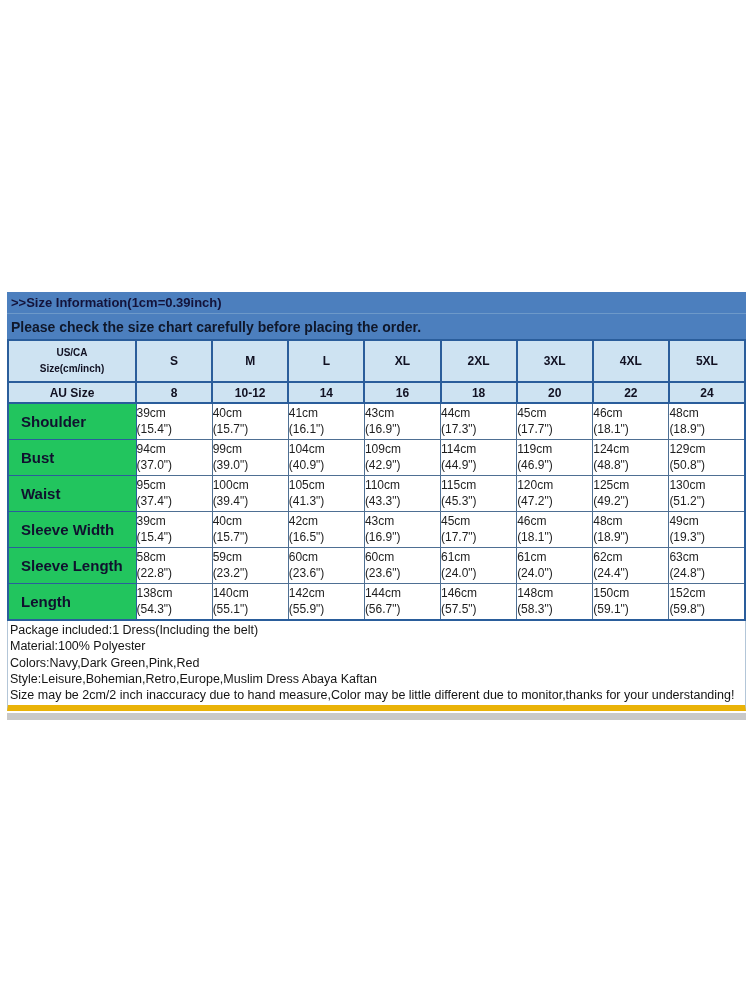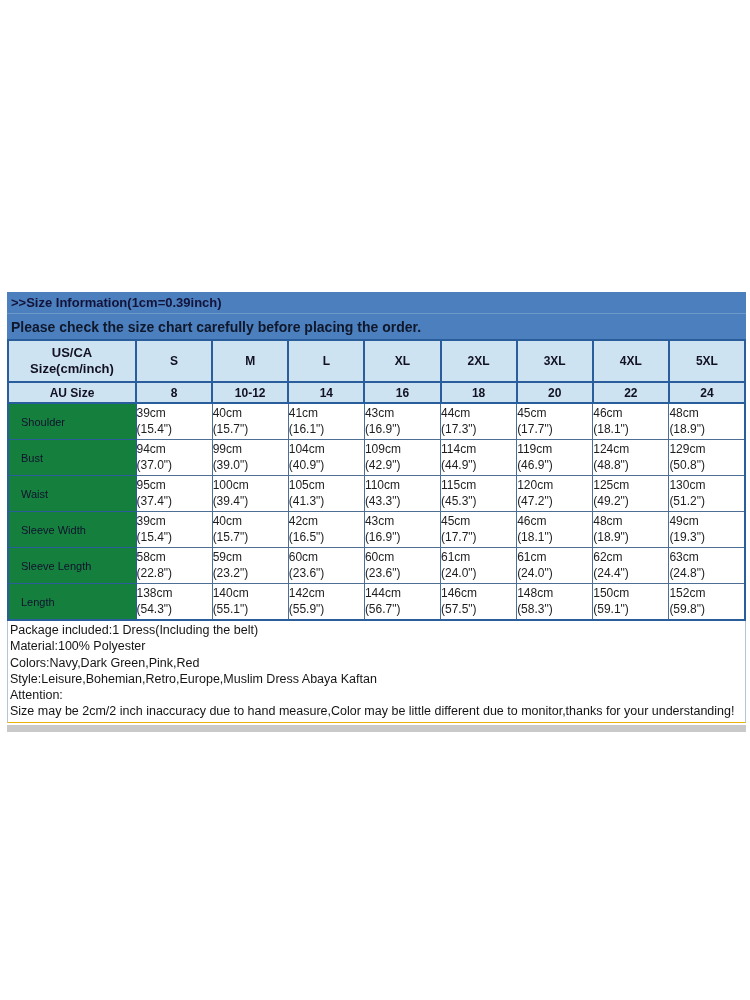--- a/index.html
+++ b/index.html
@@ -16,33 +16,33 @@
   table.size-table{
     border-collapse:collapse;table-layout:fixed;width:739px;
     border:2px solid #2a5d9b;
   }
   col.labelcol{width:128px;}
   thead th{
     background:#cee3f2;border:2px solid #2a5d9b;color:#111122;
     font-size:12px;font-weight:bold;text-align:center;padding:0;
   }
   tr.head-row th{height:40px;}
-  tr.head-row th.corner{font-size:13px;line-height:16px;}
+  tr.head-row th.corner{font-size:10px;line-height:16px;}
   tr.uk-row th, tr.au-row th{height:19px;}
   tbody th.rowlabel{
-    background:#15803d;border:1px solid #2a5d9b;color:#10112e;
-    font-weight:normal;font-size:11px;text-align:left;padding-left:12px;
+    background:#22c55e;border:1px solid #2a5d9b;color:#10112e;
+    font-weight:bold;font-size:15px;text-align:left;padding-left:12px;
   }
   tbody td{
     background:#ffffff;border:1px solid #4e6f93;color:#1d1d1d;
     font-size:12px;line-height:15.5px;text-align:left;height:35px;padding:0;
   }
   .notes{
     box-sizing:border-box;border-left:1px solid #b3c6d8;border-right:1px solid #b3c6d8;
-    border-bottom:1px solid #eab308;padding:1px 0 2px 2px;
+    border-bottom:6px solid #eab308;padding:1px 0 2px 2px;
   }
   .note-line{
     font-size:12.5px;color:#141414;line-height:16.3px;white-space:nowrap;
   }
   .gray-bar{margin-top:2px;height:7px;width:739px;background:#c9c9c9;}
 </style>
 </head>
 <body>
 
 <div class="page">
@@ -310,19 +310,18 @@
         </tr>
       </tbody>
   </table>
 
   <div class="notes">
 
   <div class="note-line">Package included:1 Dress(Including the belt)</div>
       <div class="note-line">Material:100% Polyester</div>
       <div class="note-line">Colors:Navy,Dark Green,Pink,Red</div>
       <div class="note-line">Style:Leisure,Bohemian,Retro,Europe,Muslim Dress Abaya Kaftan</div>
-      <div class="note-line">Attention:</div>
       <div class="note-line">Size may be 2cm/2 inch inaccuracy due to hand measure,Color may be little different due to monitor,thanks for your understanding!</div>
     </div>
 
   <div class="gray-bar"></div>
 
 </div>
 
 </body></html>

